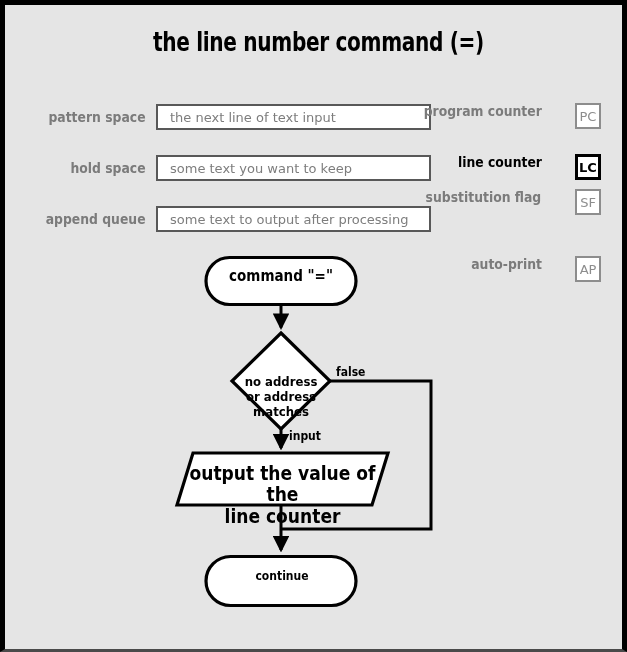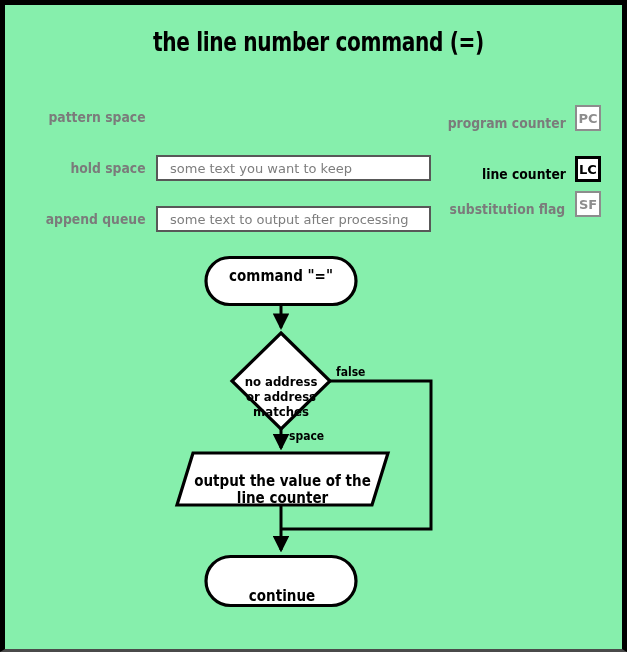--- a/index.html
+++ b/index.html
@@ -7,21 +7,21 @@
     padding: 0;
     background: #ffffff;
   }
   body {
     font-family: "Liberation Sans", sans-serif;
   }
   #page {
     position: relative;
     width: 627px;
     height: 652px;
-    background: #86efac;
+    background: #e5e5e5;
     box-sizing: border-box;
     border-top: 5px solid #000000;
     border-right: 5px solid #000000;
     border-left: 5px solid #000000;
     border-bottom: 3px solid #4a4a4a;
     overflow: hidden;
   }
 
   
   #title {
@@ -76,22 +76,23 @@
     white-space: nowrap;
     overflow: hidden;
   }
 
   
   .reg-row {
     position: absolute;
     right: 21px;
     height: 28px;
     display: flex;
-    align-items: flex-end;
+    align-items: flex-start;
     justify-content: flex-end;
+    gap: 24px;
   }
   .reg-label {
     font-family: "DejaVu Sans Condensed", "Liberation Sans Narrow", "Liberation Sans", sans-serif;
     font-weight: bold;
     font-size: 14.5px;
     color: #7b7b7b;
     white-space: nowrap;
     padding-right: 10px;
     transform: scaleX(0.95);
     transform-origin: right center;
@@ -101,21 +102,20 @@
     height: 26px;
     box-sizing: border-box;
     border: 2px solid #8d8d8d;
     color: #8d8d8d;
     display: flex;
     align-items: center;
     justify-content: center;
     font-family: "DejaVu Sans", "Liberation Sans", sans-serif;
     font-size: 13px;
     background: #ffffff;
-    font-weight: bold;
   }
   .reg-row.active .reg-label { color: #000000; }
   .reg-row.active .reg-box {
     border: 3px solid #000000;
     color: #000000;
     font-weight: bold;
   }
 
   
   #flow {
@@ -139,28 +139,27 @@
     left: 200px; top: 264px; width: 152px;
     font-size: 15px;
   }
   #text-decision {
     left: 227px; top: 352px; width: 98px;
     font-size: 13px;
     line-height: 1.14;
     margin-top: 18px;
   }
   #text-output {
-    left: 180px; top: 468px; width: 195px;
-    font-size: 15px;
+    left: 180px; top: 458px; width: 195px;
+    font-size: 19px;
     line-height: 1.12;
   }
   #text-continue {
     left: 200px; top: 565px; width: 154px;
-    font-size: 15px;
-    margin-top: 19px;
+    font-size: 12px;
   }
   .edge-label {
     position: absolute;
     font-family: "DejaVu Sans Condensed", "Liberation Sans Narrow", "Liberation Sans", sans-serif;
     font-weight: bold;
     font-size: 12px;
     color: #000000;
     white-space: nowrap;
   }
   #label-false { left: 331px; top: 360px; }
@@ -168,20 +167,21 @@
 </style>
 </head>
 <body>
 
 <div id="page">
 
   <div id="title">the line number command (=)</div>
 
   <div class="field-row" style="top:98px;">
     <div class="field-label">pattern space</div>
+    <div class="field-box">the next line of text input</div>
   </div>
 
   <div class="field-row" style="top:200px;">
     <div class="field-label">append queue</div>
     <div class="field-box">some text to output after processing</div>
   </div>
 
   <div class="field-row" style="top:149px;">
     <div class="field-label">hold space</div>
     <div class="field-box">some text you want to keep</div>
@@ -195,20 +195,24 @@
   <div class="reg-row active" style="top:149px;">
     <div class="reg-label">line counter</div>
     <div class="reg-box">LC</div>
   </div>
 
   <div class="reg-row" style="top:184px;">
     <div class="reg-label">substitution flag</div>
     <div class="reg-box">SF</div>
   </div>
 
+  <div class="reg-row" style="top:251px;">
+    <div class="reg-label">auto-print</div>
+    <div class="reg-box">AP</div>
+  </div>
 
   <svg id="flow" viewBox="0 0 627 652">
     <defs>
       <marker id="arrow" viewBox="0 0 10 10" refX="8.5" refY="5" markerWidth="5.5" markerHeight="5.5" orient="auto-start-reverse">
         <path d="M 0 0 L 10 5 L 0 10 z" fill="#000000"></path>
       </marker>
     </defs>
 
     <rect x="201" y="252.5" width="150" height="47" rx="23.5" ry="23.5" fill="#ffffff" stroke="#000000" stroke-width="3.2"></rect>
 
@@ -229,15 +233,15 @@
 
   <div class="node-text" id="text-command">command "="</div>
   <div class="node-text" id="text-decision">no address
 or address
 matches</div>
   <div class="node-text" id="text-output">output the value of the
 line counter</div>
   <div class="node-text" id="text-continue">continue</div>
 
   <div class="edge-label" id="label-false">false</div>
-  <div class="edge-label" id="label-true">space</div>
+  <div class="edge-label" id="label-true">input</div>
 
 </div>
 
 </body></html>

